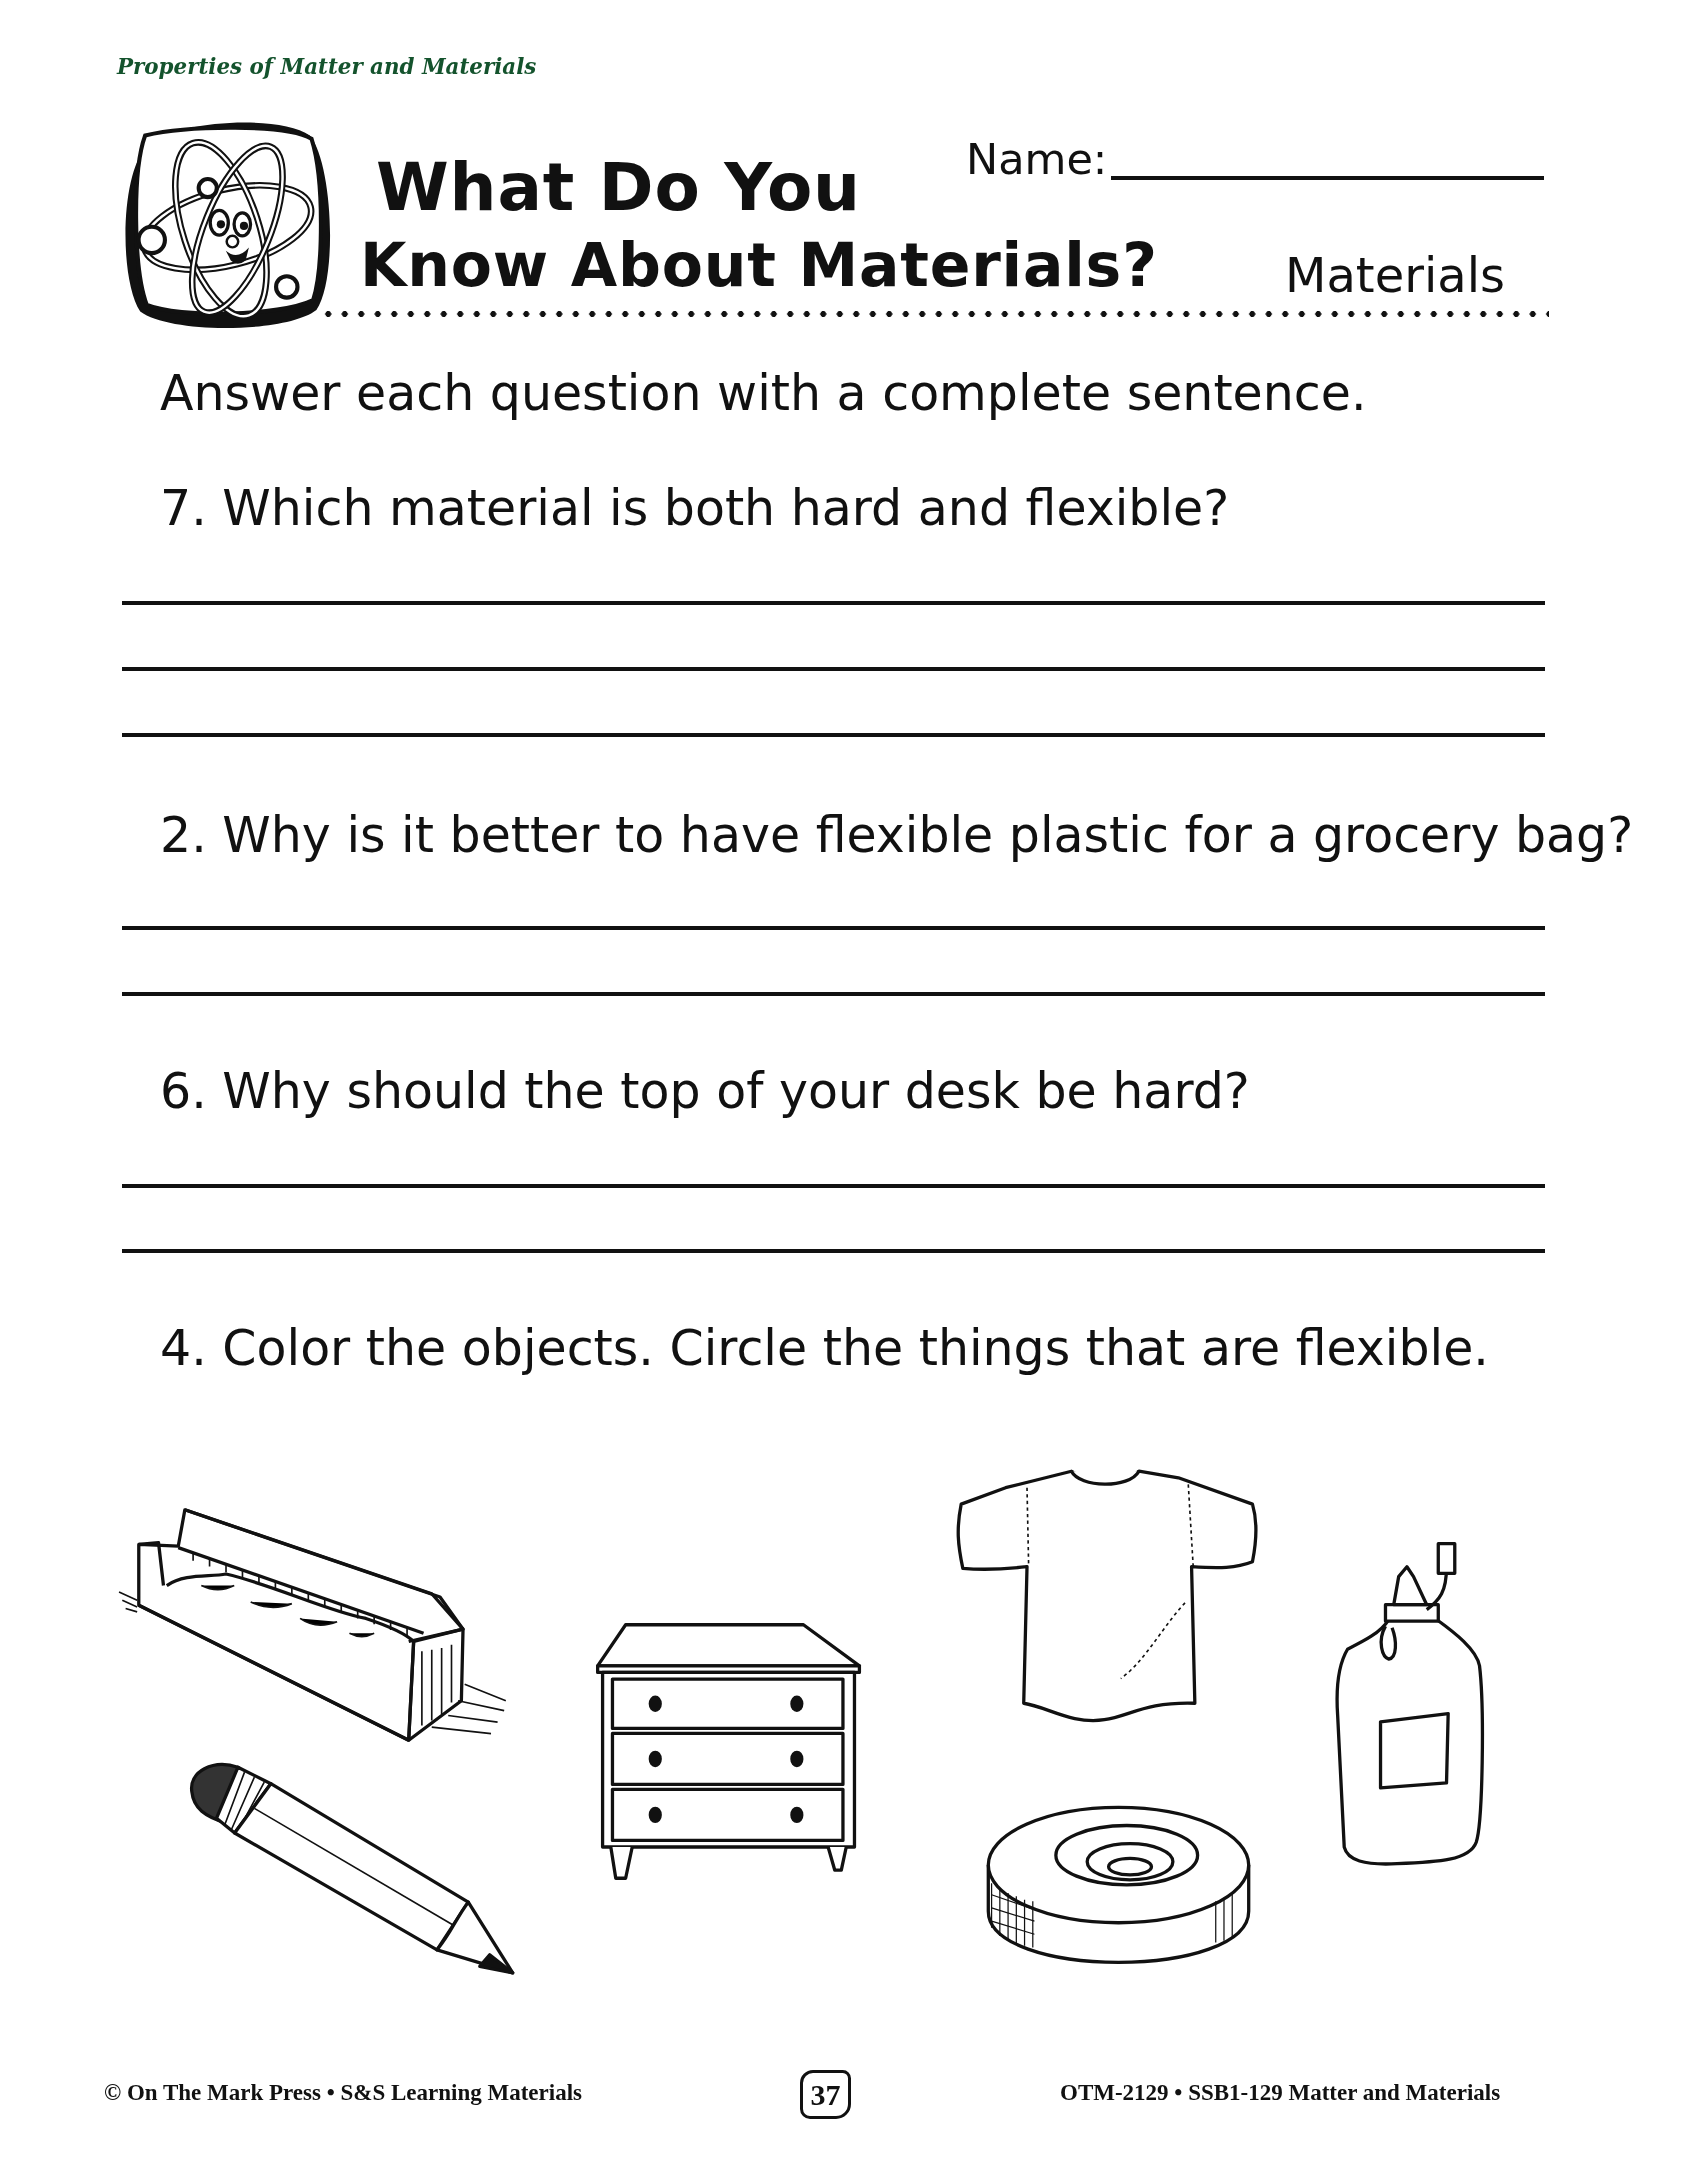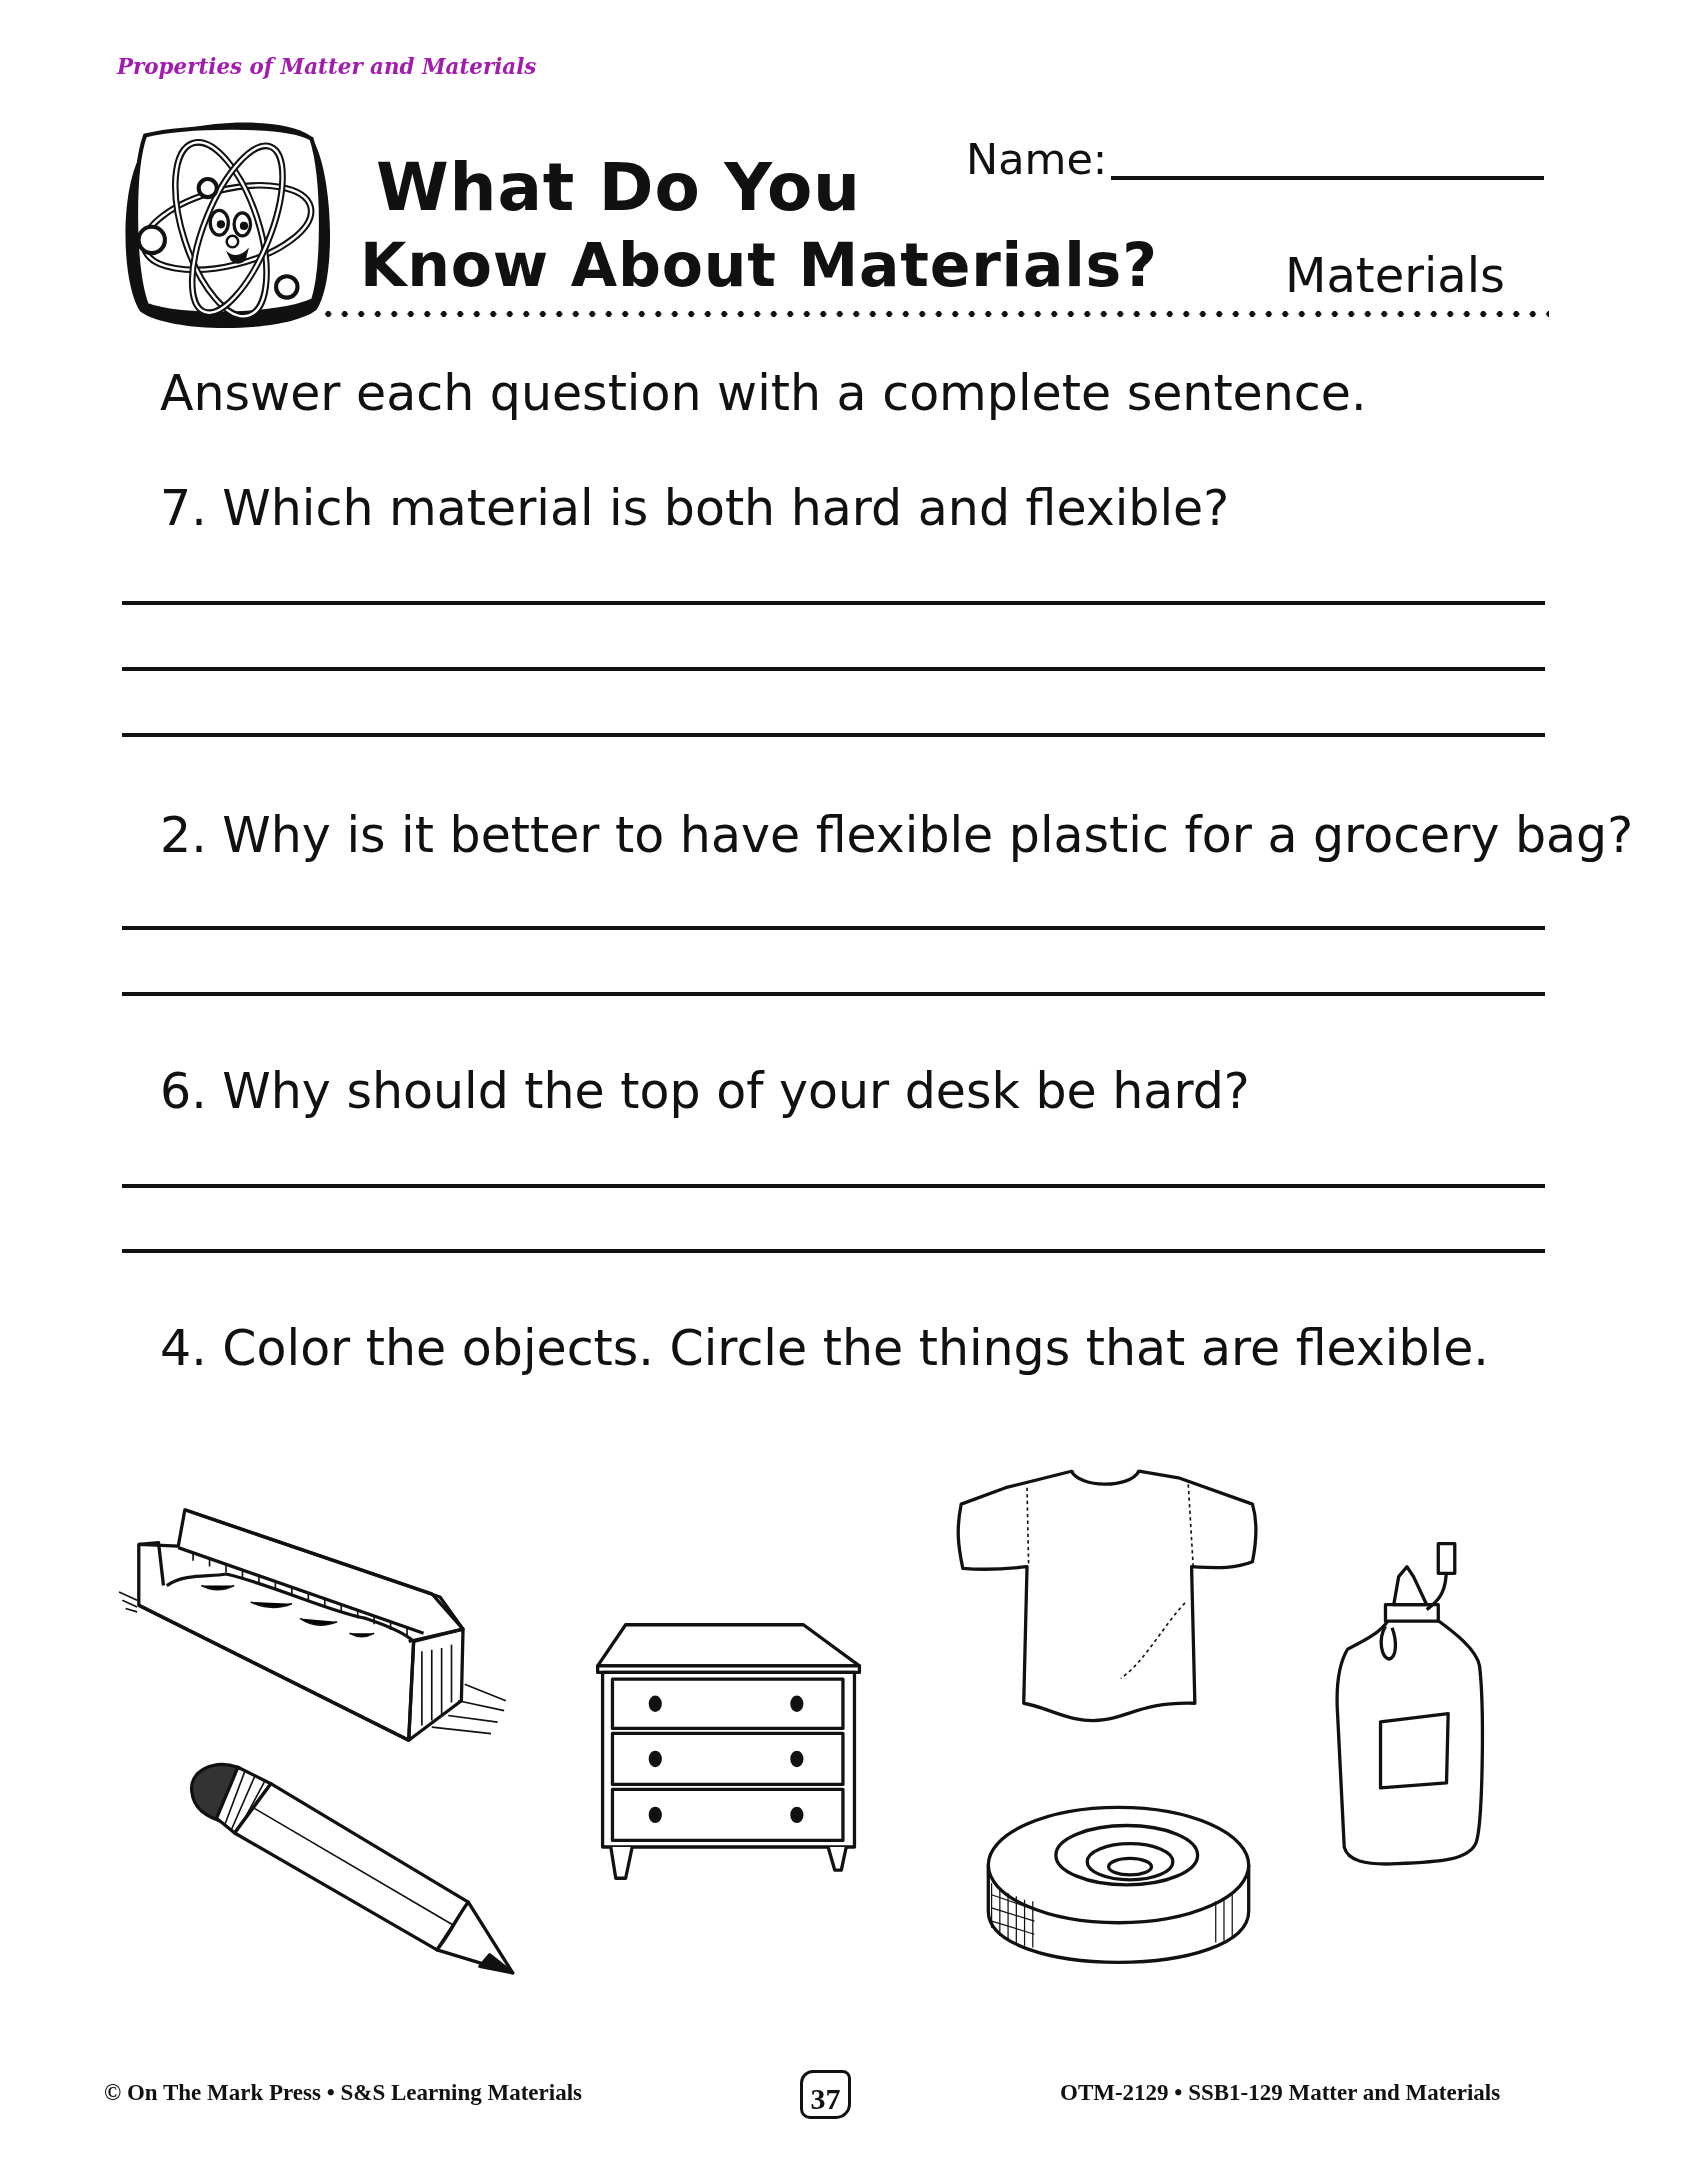--- a/index.html
+++ b/index.html
@@ -3,21 +3,21 @@
 <meta charset="utf-8">
 <style>
   html, body { margin: 0; padding: 0; background: #ffffff; }
   body { width: 1687px; height: 2183px; position: relative; overflow: hidden; color: #111; }
   .abs { position: absolute; }
   .serif-bi { font-family: "DejaVu Serif", "Liberation Serif", serif; font-weight: bold; font-style: italic; }
   .serif-b { font-family: "Liberation Serif", "DejaVu Serif", serif; font-weight: bold; }
   .sans { font-family: "DejaVu Sans", "Liberation Sans", sans-serif; }
   .txt { white-space: nowrap; line-height: 1; }
 
-  #series-title { left: 117px; top: 56px; font-size: 21.4px; color: #a21caf; }
+  #series-title { left: 117px; top: 56px; font-size: 21.4px; color: #14532d; }
 
   #logo { left: 122px; top: 114px; width: 211px; height: 219px; }
 
   #title-line1 { left: 376px; top: 155px; font-size: 66px; font-weight: bold; letter-spacing: 0.8px; }
   #title-line2 { left: 360px; top: 235px; font-size: 60px; font-weight: bold; letter-spacing: 0.8px; }
 
   #name-label { left: 966px; top: 138px; font-size: 43px; }
   #name-line { left: 1111px; top: 176px; width: 433px; height: 4.1px; background: #111; }
   #worksheet-label { left: 1285px; top: 251px; font-size: 48px; }
 
@@ -28,21 +28,21 @@
   .body-text { font-size: 49px; margin-left: 36px; }
   #instructions { left: 124px; top: 369px; }
 
   .answer-line { left: 122px; width: 1423px; height: 4.1px; background: #111; }
 
   .q { left: 124px; }
 
   .footer-text { font-size: 23px; top: 2081px; }
   #footer-left { left: 104px; }
   #footer-right { left: 1060px; }
-  #page-badge { left: 800px; top: 2070px; width: 51px; height: 49px; border: 3.3px solid #111; border-radius: 13px 8.2px 15px 10px; box-sizing: border-box; display: flex; align-items: flex-end; justify-content: center; font-size: 30px; }
+  #page-badge { left: 800px; top: 2070px; width: 51px; height: 49px; border: 3.3px solid #111; border-radius: 13px 8.2px 15px 10px; box-sizing: border-box; display: flex; align-items: center; justify-content: center; font-size: 30px; }
 
   svg { overflow: visible; }
 </style>
 </head>
 <body>
 
 <div id="series-title" class="abs txt serif-bi">Properties of Matter and Materials</div>
 
 <div id="logo" class="abs">
   <svg width="211" height="219" viewBox="0 0 256 266">

